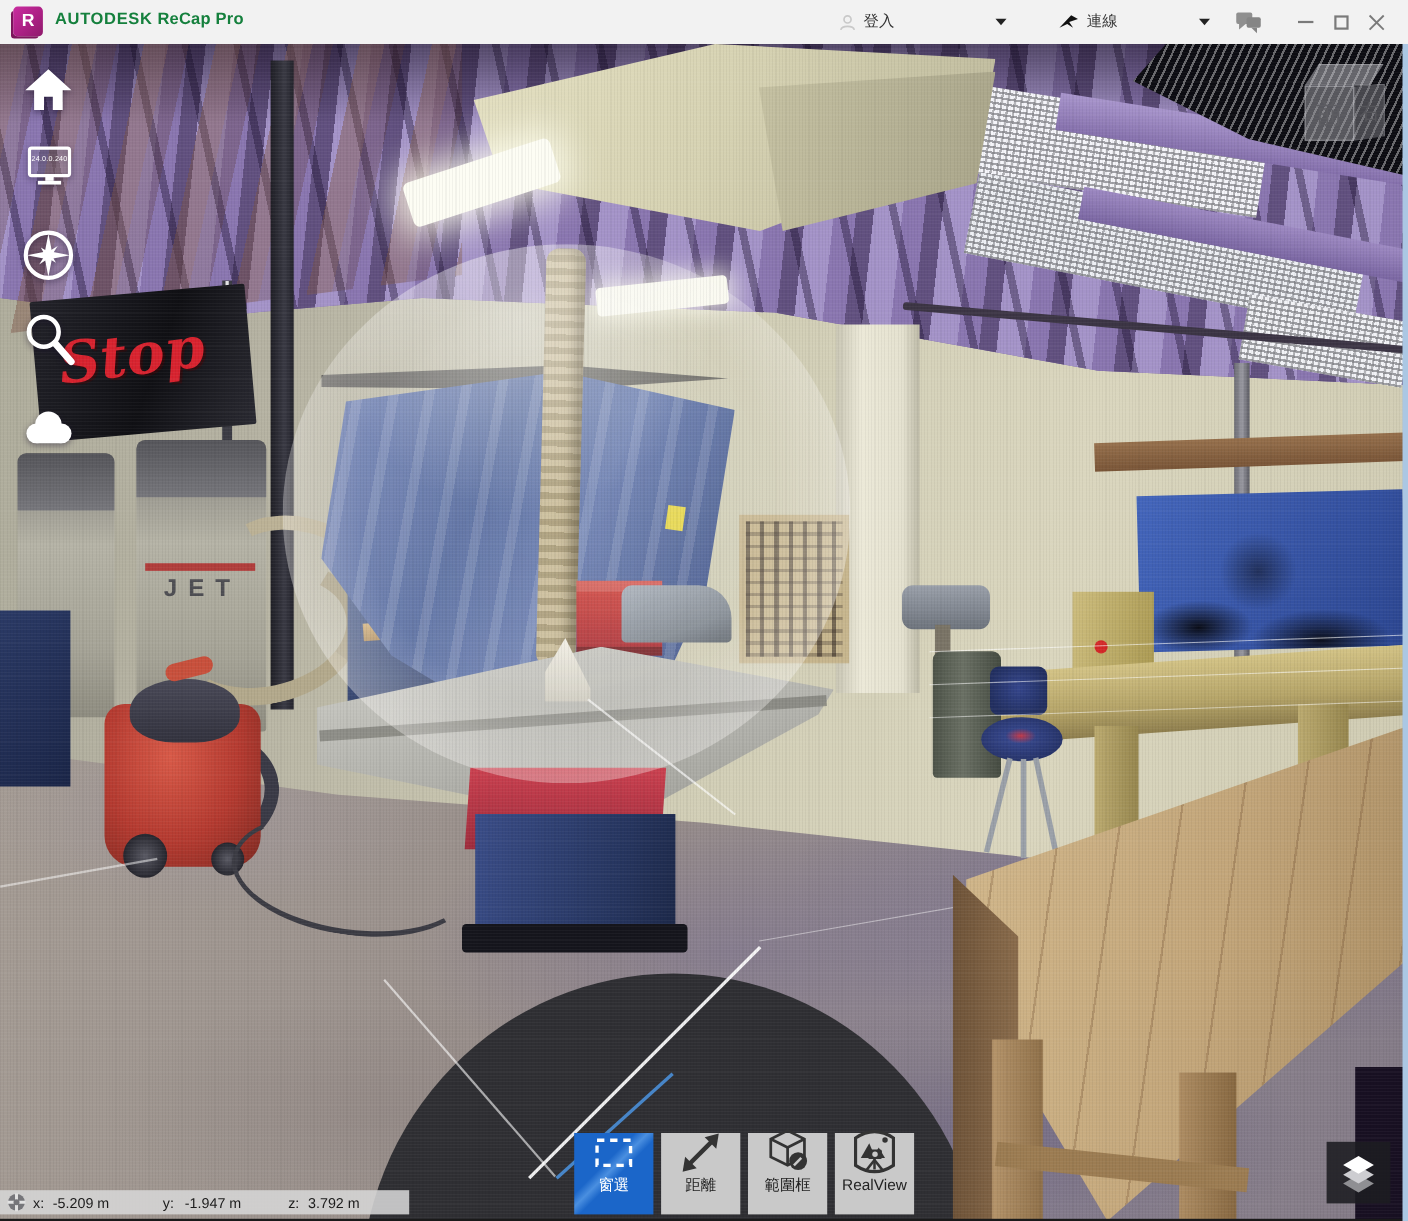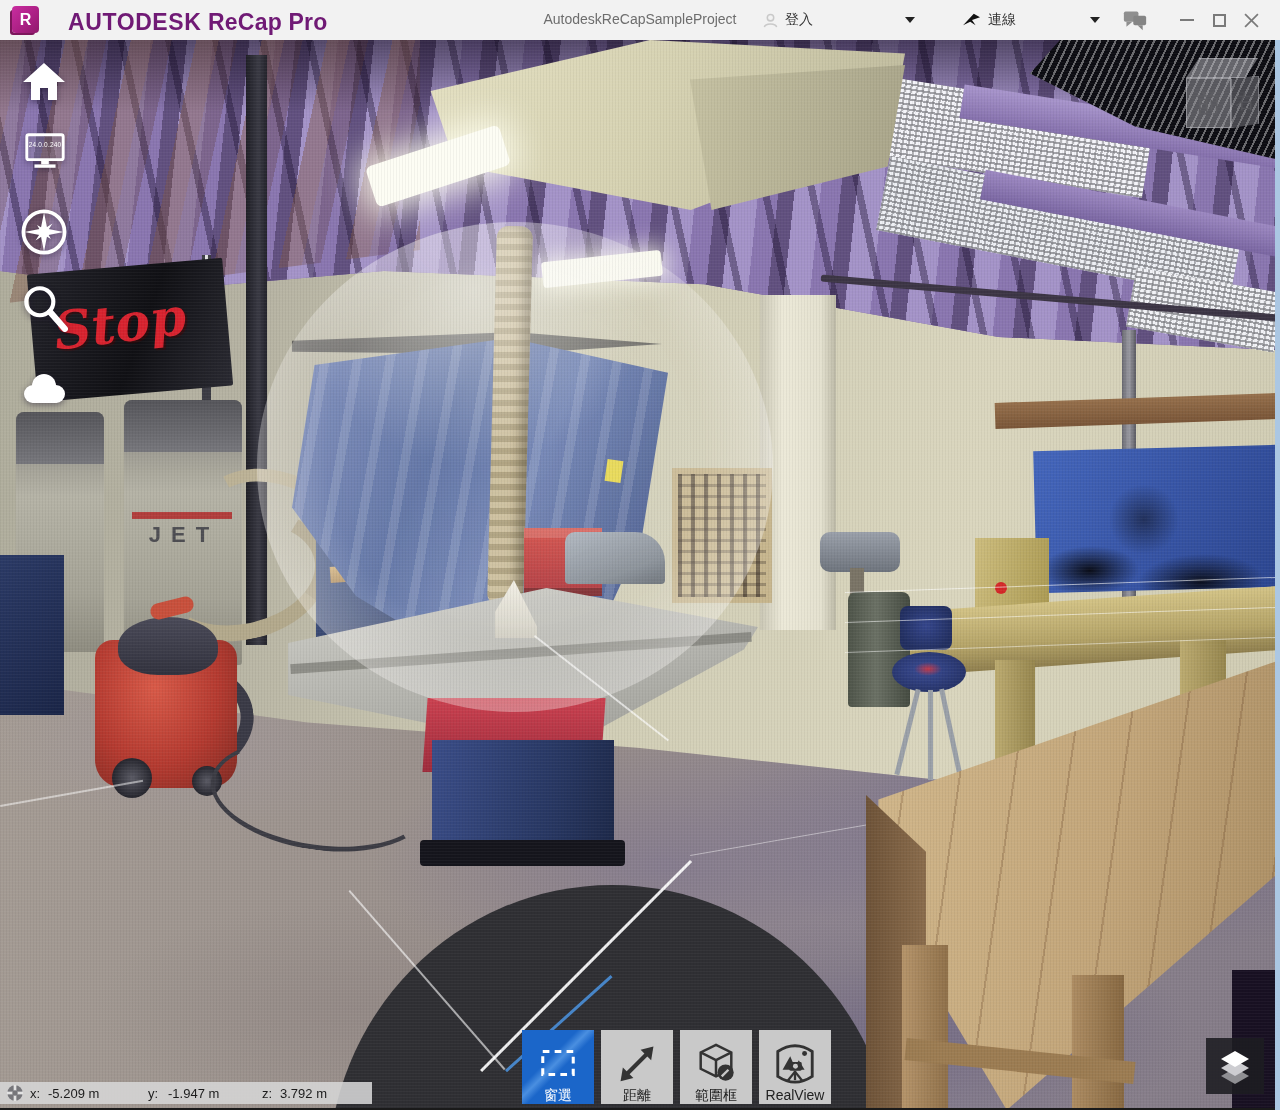--- a/index.html
+++ b/index.html
@@ -7,21 +7,21 @@
     font-family:"Liberation Sans", sans-serif; }
   .app { position:relative; width:1280px; height:1110px; background:#6a5a85; overflow:hidden; }
   .abs { position:absolute; }
 
   
   .titlebar { position:absolute; left:0; top:0; width:1280px; height:40px; background:#f2f2f2; z-index:60; }
   .logo { position:absolute; left:12px; top:6px; width:27px; height:27px; border-radius:4px;
     background:linear-gradient(135deg,#c92da0 0%,#a91f82 60%,#8e1a6b 100%);
     color:#fff; font-weight:bold; font-size:16px; display:flex; align-items:center; justify-content:center;
     box-shadow:-3px 3px 0 -1px #7c165c; }
-  .brand { position:absolute; left:68px; top:9px; font-size:23px; color:#701a75; letter-spacing:.2px; }
+  .brand { position:absolute; left:50px; top:9px; font-size:15px; color:#15803d; letter-spacing:.2px; }
   .brand b { font-weight:800; letter-spacing:.6px; }
   .brand span { font-weight:600; }
   .proj { position:absolute; left:0; right:0; top:11px; text-align:center; font-size:14px; color:#6d6d6d; }
   .tb-item { position:absolute; top:0; height:40px; display:flex; align-items:center; gap:6px; font-size:14px; color:#333; cursor:default; }
   .caret { width:0; height:0; border-left:5px solid transparent; border-right:5px solid transparent; border-top:6px solid #222; }
   .winbtn { position:absolute; top:0; width:30px; height:40px; display:flex; align-items:center; justify-content:center; }
   .min-glyph { width:14px; height:2px; background:#7a7a7a; }
   .max-glyph { width:13px; height:13px; border:2px solid #7a7a7a; }
 
   
@@ -205,21 +205,21 @@
     border:1px solid rgba(215,215,220,.35); clip-path:polygon(0 5%,100% 0,100% 92%,0 100%);
     display:flex; align-items:center; justify-content:center; font-size:19px; color:#55555a; }
 
   
   .side-icon { position:absolute; z-index:40; filter:drop-shadow(0 2px 3px rgba(20,10,40,.45)); cursor:pointer; }
   .ver-text { position:absolute; left:0; top:13px; width:100%; text-align:center; font-size:6.5px; color:#fff; letter-spacing:.2px; }
 
   
   .toolbar { position:absolute; left:522px; top:1030px; display:flex; gap:7px; z-index:50; }
   .tb-btn { width:72px; height:74px; background:#c9c9c9; display:flex; flex-direction:column;
-    align-items:center; justify-content:flex-end; padding-bottom:0; cursor:pointer; }
+    align-items:center; justify-content:flex-end; padding-bottom:18px; cursor:pointer; }
   .tb-btn .ticon { height:46px; display:flex; align-items:center; justify-content:center; }
   .tb-btn .tlabel { font-size:14px; color:#222; line-height:18px; }
   .tb-btn.active { background:linear-gradient(135deg, #1b66c9 0%, #1b66c9 38%, #4a8fe0 46%, #1b66c9 54%, #1b66c9 100%); }
   .tb-btn.active .tlabel { color:#fff; }
 
   
   .statusbar { position:absolute; left:0; top:1082px; width:372px; height:22px;
     background:rgba(214,214,214,.88); display:flex; align-items:center; z-index:50;
     font-size:13px; color:#1c1c1c; }
   .sb-x { position:absolute; left:30px; } .sb-xv { position:absolute; left:48px; }
@@ -390,21 +390,20 @@
     </div>
   </div>
 
   <div class="titlebar">
     <div class="logo">
         <span>R</span>
       </div>
     <div class="brand">
       <b>AUTODESK</b>&nbsp;<span>ReCap Pro</span>
     </div>
-    <div class="proj">AutodeskReCapSampleProject</div>
 
     <div class="tb-item" style="left:762px;">
       <svg width="17" height="17" viewBox="0 0 18 18">
         <circle cx="9" cy="6" r="3.4" fill="none" stroke="#c9c9c9" stroke-width="1.6"></circle>
         <path d="M2.5,16 C3.5,11.5 14.5,11.5 15.5,16" fill="none" stroke="#c9c9c9" stroke-width="1.6"></path>
       </svg>
       <span>登入</span>
     </div>
     <div class="tb-item" style="left:905px;">
         <div class="caret"></div>

